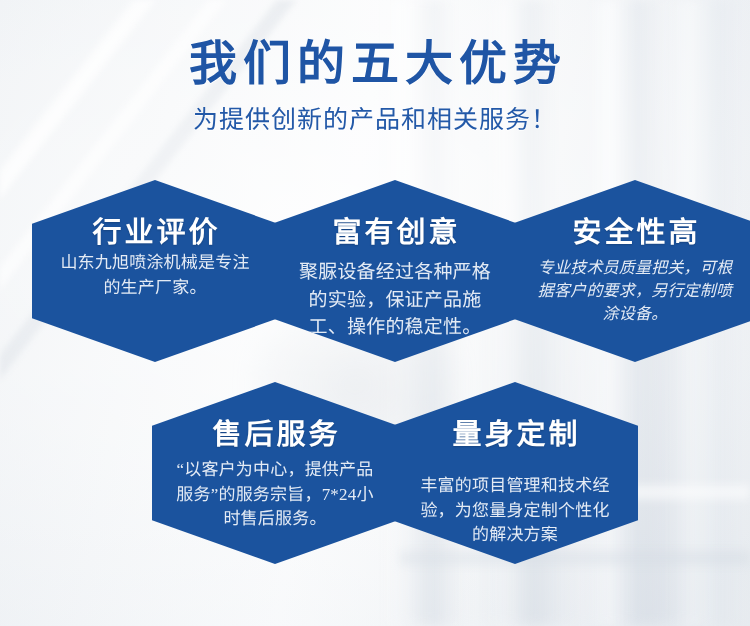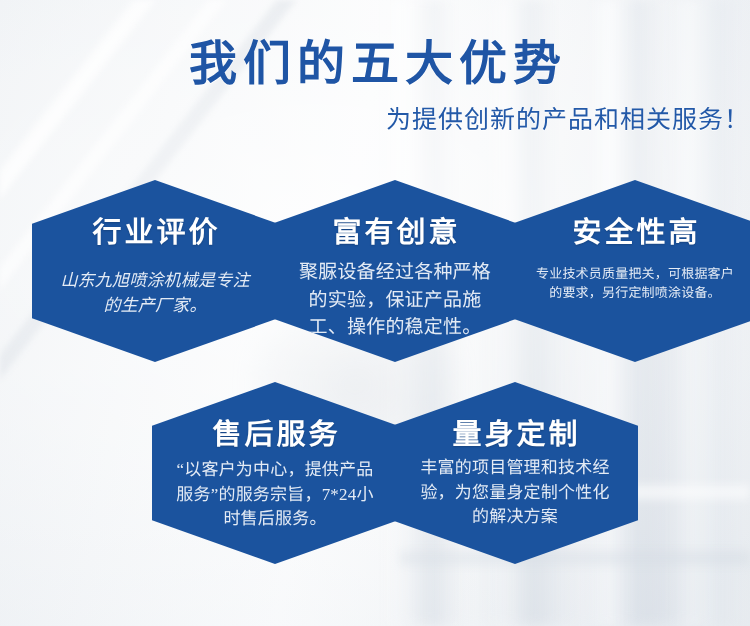--- a/index.html
+++ b/index.html
@@ -153,21 +153,20 @@
     text-shadow: 0 1px 0 rgba(255,255,255,0.9);
   }
   .subtitle {
     font-family: "Liberation Serif", "DejaVu Serif", serif;
     font-size: 25px;
     line-height: 1.2;
     color: #2359a8;
     letter-spacing: 1px;
     margin: 14px 0 0 0;
     text-shadow: 0 1px 0 rgba(255,255,255,0.85);
-    text-align: right;
   }
 
   
   .hex {
     position: absolute;
     width: 246px;
     height: 182px;
     background: var(--hexcolor, #1b539e);
     clip-path: polygon(50% 0%, 100% 24%, 100% 76%, 50% 100%, 0% 76%, 0% 24%);
     -webkit-clip-path: polygon(50% 0%, 100% 24%, 100% 76%, 50% 100%, 0% 76%, 0% 24%);
@@ -203,25 +202,25 @@
 
   
   #hex-1 { left: 32px;  top: 180px; }
   #hex-2 { left: 272px; top: 180px; }
   #hex-3 { left: 512px; top: 180px; }
   
   #hex-4 { left: 152px; top: 382px; }
   #hex-5 { left: 392px; top: 382px; }
 
   
-  #hex-1 .hex-body { margin-top: 22px; font-size: 17px; font-style: italic; }
+  #hex-1 .hex-body { margin-top: 4px; font-size: 17px; }
   #hex-2 .hex-body { margin-top: 11px;  font-size: 19px; width: 200px; }
-  #hex-3 .hex-body { margin-top: 18px;  font-size: 13px; width: 200px; }
+  #hex-3 .hex-body { margin-top: 9px;  font-size: 16px; width: 200px; font-style: italic; }
   #hex-4 .hex-body { margin-top: 9px;  font-size: 17px; width: 202px; }
-  #hex-5 .hex-body { margin-top: 7px;  font-size: 17px; width: 200px; }
+  #hex-5 .hex-body { margin-top: 25px;  font-size: 17px; width: 200px; }
 </style>
 </head>
 <body>
 
 <div id="stage" style="background-color: #84cc16;">
 
   <div class="bg-layer bg-base"></div>
   <div class="bg-layer bg-diag"></div>
   <div class="bg-layer bg-cols"></div>
   <div class="bg-layer bg-cols2"></div>

